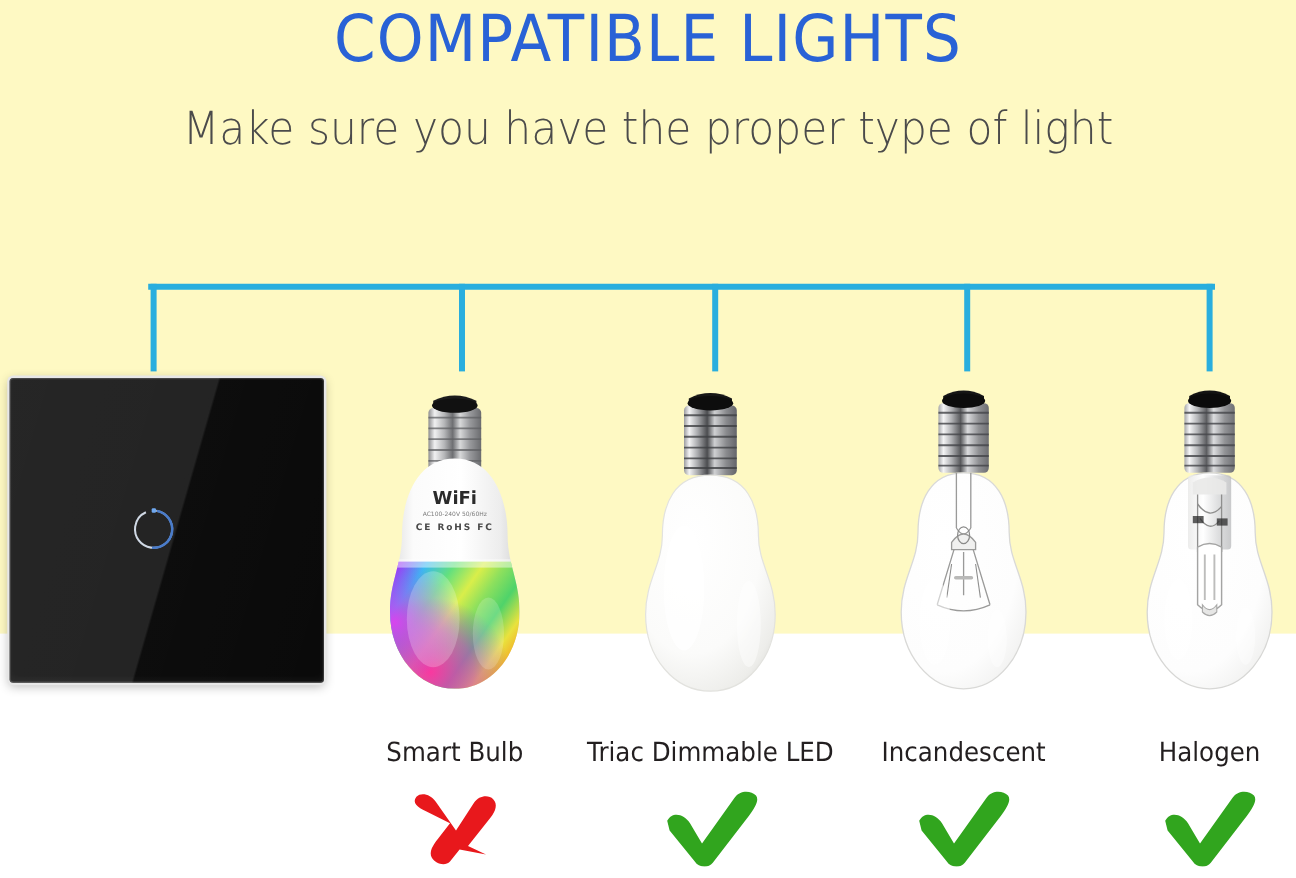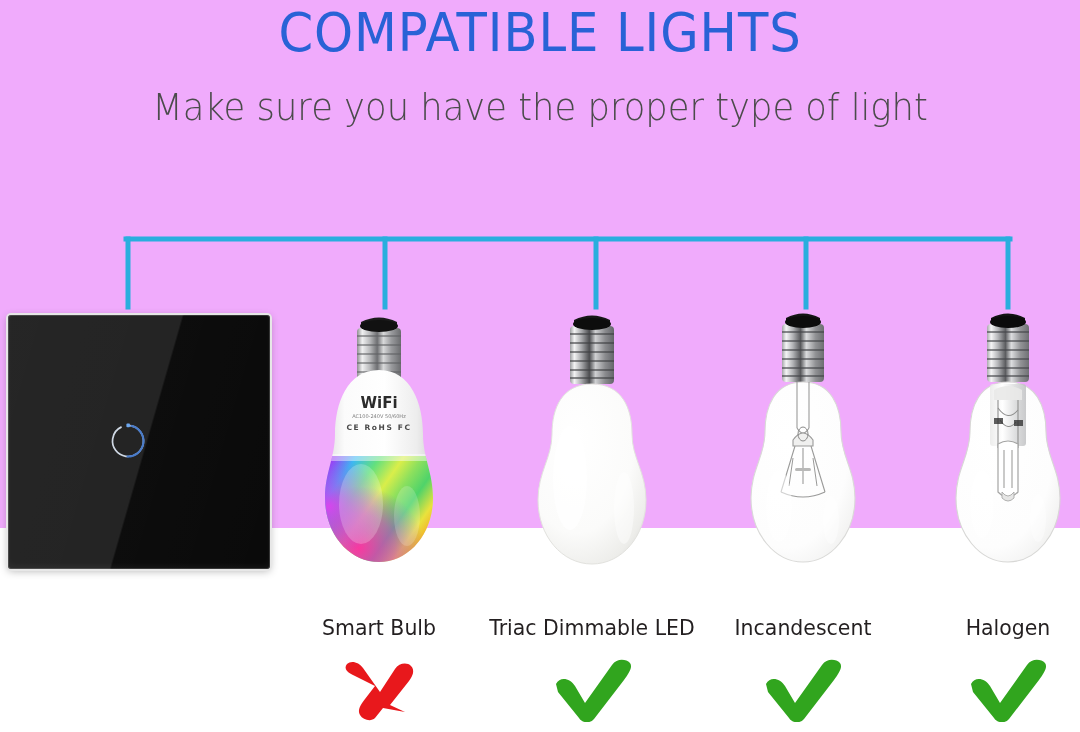--- a/index.html
+++ b/index.html
@@ -7,21 +7,21 @@
     width: 1080px;
     height: 732px;
     background: #ffffff;
     font-family: "Liberation Sans", sans-serif;
     overflow: hidden;
   }
   .page {
     position: relative;
     width: 1080px;
     height: 528px;
-    background: #f0abfc;
+    background: #fef9c3;
   }
 
   
   .title {
     position: absolute;
     left: 0; top: 2px;
     width: 1080px;
     text-align: center;
     font-family: "DejaVu Sans", sans-serif;
     font-size: 54px;
@@ -71,21 +71,21 @@
                 inset 0 -3px 6px rgba(255,255,255,0.05);
     border-radius: 3px;
   }
   .led-ring {
     position: absolute;
     left: 108px; top: 421px;
     width: 40px; height: 40px;
   }
 
   
-  .bulb-col { position: absolute; top: 308px; width: 210px; }
+  .bulb-col { position: absolute; top: 320px; width: 210px; }
   .bulb-col.c1 { left: 274px; }
   .bulb-col.c2 { left: 487px; }
   .bulb-col.c3 { left: 698px; }
   .bulb-col.c4 { left: 903px; }
   .bulb-art { position: relative; width: 210px; height: 282px; }
   .bulb-art svg { display: block; margin: 0 auto; }
 
   .bulb-label {
     position: absolute;
     top: 614px;

